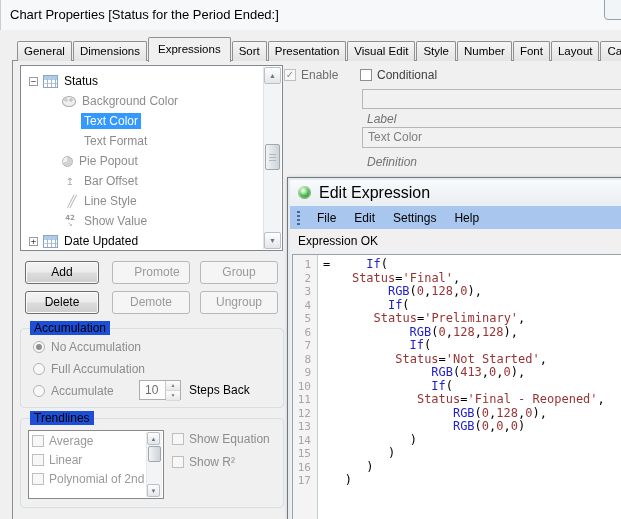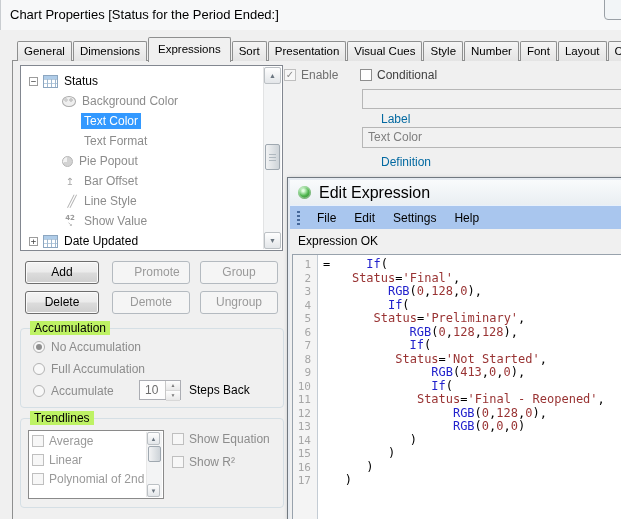--- a/index.html
+++ b/index.html
@@ -67,21 +67,21 @@
        box-shadow:inset 0 0 0 1px #FBFBFB;}
   .btn.disabled{border-color:#B4BAC0;background:#F5F5F5;color:#9A9A9A;box-shadow:none;}
   #btn-add{left:25px;top:261px;width:74px;}
   #btn-promote{left:112px;top:261px;width:78px;padding-left:12px;}
   #btn-group{left:200px;top:261px;width:78px;}
   #btn-delete{left:25px;top:291px;width:74px;}
   #btn-demote{left:112px;top:291px;width:78px;}
   #btn-ungroup{left:200px;top:291px;width:78px;}
   
   .groupbox{position:absolute;border:1px solid #D5DFE5;border-radius:4px;box-sizing:border-box;}
-  .legend{position:absolute;top:-8px;left:9px;background:#bef264;padding:0 4px;color:#000;}
+  .legend{position:absolute;top:-8px;left:9px;background:#1d4ed8;padding:0 4px;color:#000;}
   #gb-acc{left:20px;top:328px;width:264px;height:80px;}
   #gb-trend{left:20px;top:418px;width:264px;height:90px;}
   .acc-row{position:absolute;left:12px;display:flex;align-items:center;gap:6px;color:var(--dis);height:14px;}
   .rb{width:12px;height:12px;border-radius:50%;border:1px solid #B2B2B2;background:#F8F8F8;position:relative;flex:none;box-sizing:border-box;}
   .rb.sel::after{content:"";position:absolute;left:2px;top:2px;width:6px;height:6px;border-radius:50%;background:#8E8E8E;}
   .spinner{position:absolute;left:118px;top:51px;width:42px;height:20px;border:1px solid #ABADB3;background:#FDFDFD;
            display:flex;box-sizing:border-box;}
   .spin-val{flex:1;line-height:18px;padding-left:5px;color:#6B6B6B;}
   .spin-btns{width:14px;display:flex;flex-direction:column;border-left:1px solid #C7C7C7;}
   .spin-btns span{flex:1;font-size:5px;color:#7A7A7A;text-align:center;line-height:9px;
@@ -100,21 +100,21 @@
   .listbox .sb-thumb::after{display:none;}
   .gb-check{position:absolute;display:flex;align-items:center;gap:5px;color:var(--dis);white-space:nowrap;}
   
   .chk-row{position:absolute;display:flex;align-items:center;gap:5px;}
   #row-enable{left:284px;top:68px;color:#707070;}
   #row-conditional{left:360px;top:68px;color:#404040;}
   .field{position:absolute;left:362px;width:270px;height:20px;background:#F1F1F1;border:1px solid #B6B6B6;
          box-sizing:border-box;line-height:18px;padding-left:5px;color:#7F7F7F;}
   #cond-field{top:89px;}
   #label-field{top:127px;height:21px;}
-  .caption{position:absolute;left:381px;color:#0369a1;}
+  .caption{position:absolute;left:367px;color:#737373;font-style:italic;}
   #cap-label{top:112px;} #cap-definition{top:155px;}
   
   .editwin{position:absolute;left:287px;top:177px;width:360px;height:356px;background:#F0F0F0;z-index:10;
            border:1px solid #707880;box-shadow:inset 0 0 0 2px #E6EBF1,1px 1px 4px rgba(0,0,0,.25);}
   .ew-titlebar{position:absolute;left:2px;top:2px;right:2px;height:25px;display:flex;align-items:center;
            padding-left:8px;background:linear-gradient(#F9FBFC,#E9EEF2);}
   .qv-icon{width:13px;height:13px;border-radius:50%;margin-right:8px;flex:none;
            background:radial-gradient(circle at 40% 35%,#E4FFE4 8%,#52B852 45%,#1E6B1E 95%);
            box-shadow:inset 0 0 0 1.5px rgba(255,255,255,.35);}
   .ew-title{font-size:16px;}
@@ -140,21 +140,21 @@
 <span class="dlg-title">Chart Properties [Status for the Period Ended:]</span>
 <div class="close-sliver"></div>
 
 <div class="tabpanel"></div>
 <div class="tabs">
     <div class="tab">General</div>
     <div class="tab">Dimensions</div>
     <div class="tab active">Expressions</div>
     <div class="tab">Sort</div>
     <div class="tab">Presentation</div>
-    <div class="tab">Visual Cues</div>
+    <div class="tab">Visual Edit</div>
     <div class="tab">Style</div>
     <div class="tab">Number</div>
     <div class="tab">Font</div>
     <div class="tab">Layout</div>
     <div class="tab">Caption</div>
   </div>
 
 <div class="tree">
   <div id="tree-rows">
       <div class="trow lvl0">

